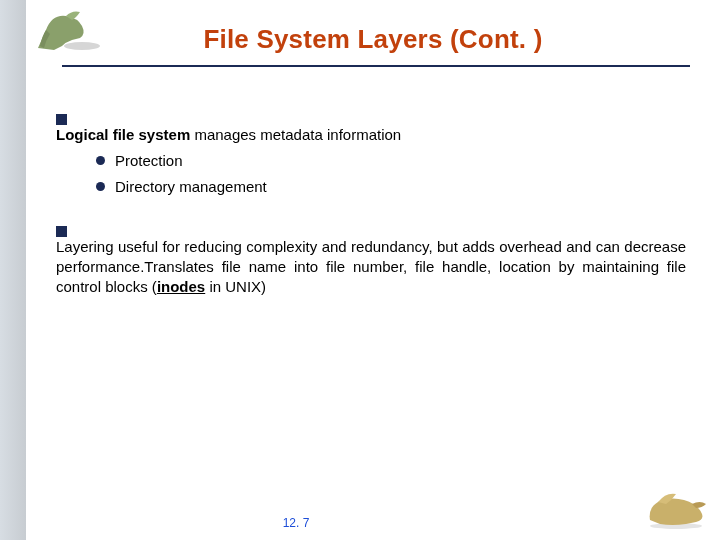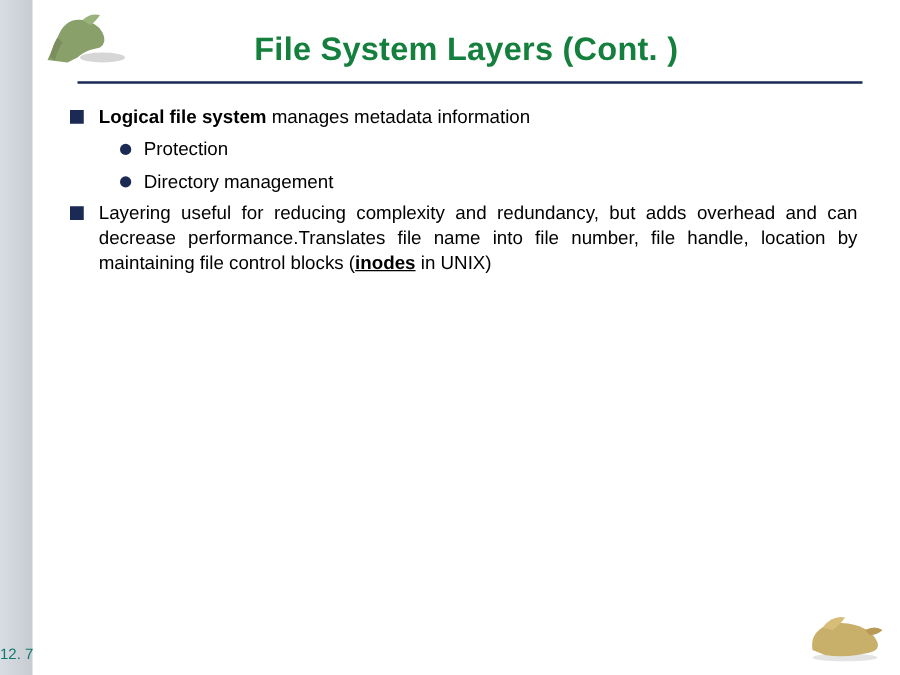--- a/index.html
+++ b/index.html
@@ -24,41 +24,42 @@
   }
   .dino-tl {
     position: absolute;
     left: 32px; top: 6px;
     width: 72px; height: 48px;
   }
   .title {
     text-align: center;
     font-size: 26px;
     font-weight: bold;
-    color: #15803d;
+    color: #c2410c;
     letter-spacing: 0.2px;
     margin-top: 8px;
     margin-bottom: 10px;
   }
   .rule {
     height: 2px;
     background: #1b2a55;
     margin: 0 0 0 6px;
   }
   .content {
     position: absolute;
     left: 56px; top: 84px;
     width: 630px;
     color: #000;
     font-size: 15px;
     line-height: 1.32;
   }
   .l1 {
     display: flex;
-    margin: 0 0 6px 0;
+    margin: 26px 0 6px 0;
+    flex-direction: column;
   }
   .l1 .bullet {
     width: 11px; height: 11px;
     background: #1b2a55;
     margin-top: 4px;
     margin-right: 12px;
     flex-shrink: 0;
   }
   .l1 .text { flex: 1; }
   .l2-group { margin-left: 40px; }
@@ -75,22 +76,23 @@
     flex-shrink: 0;
   }
   .l2 .text { flex: 1; }
   .just { text-align: justify; }
   .emph { font-weight: bold; }
   .under { text-decoration: underline; }
   .footer {
     position: absolute;
     left: 0; bottom: 10px;
     width: 592px;
+    text-align: center;
     font-size: 12px;
-    color: #0f766e;
+    color: #1d4ed8;
   }
   .dino-br {
     position: absolute;
     right: 10px; bottom: 10px;
     width: 68px; height: 44px;
   }
 </style>
 </head>
 <body>
 

